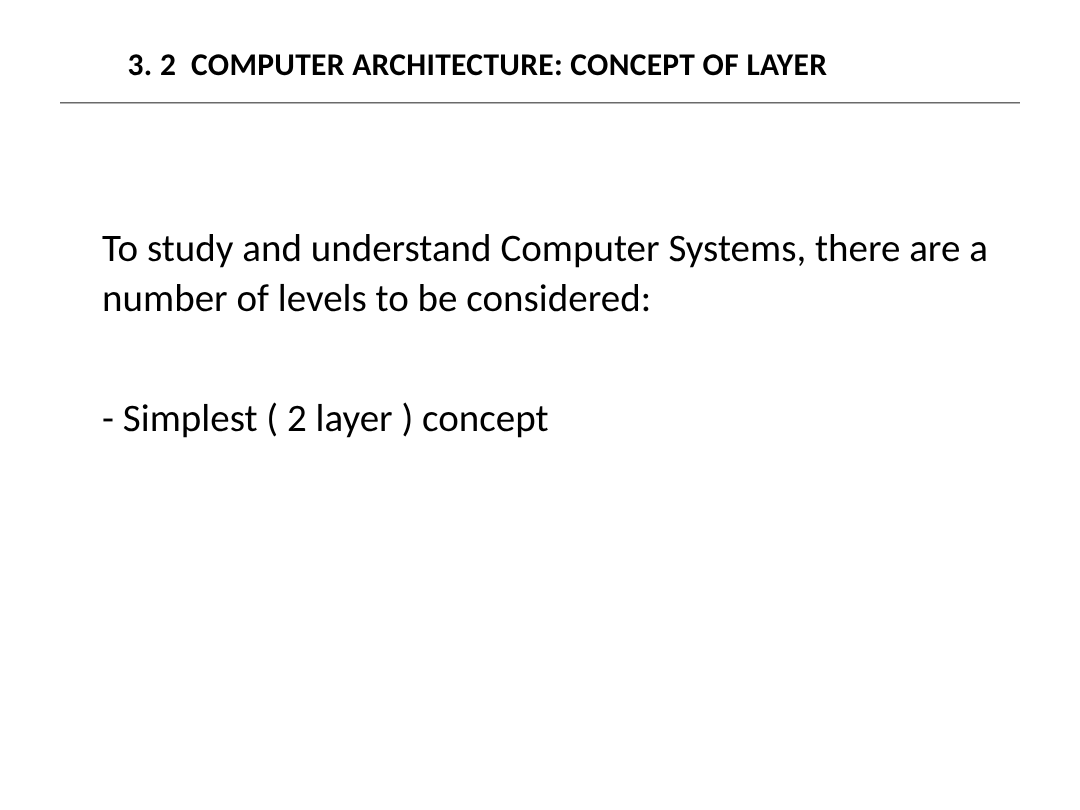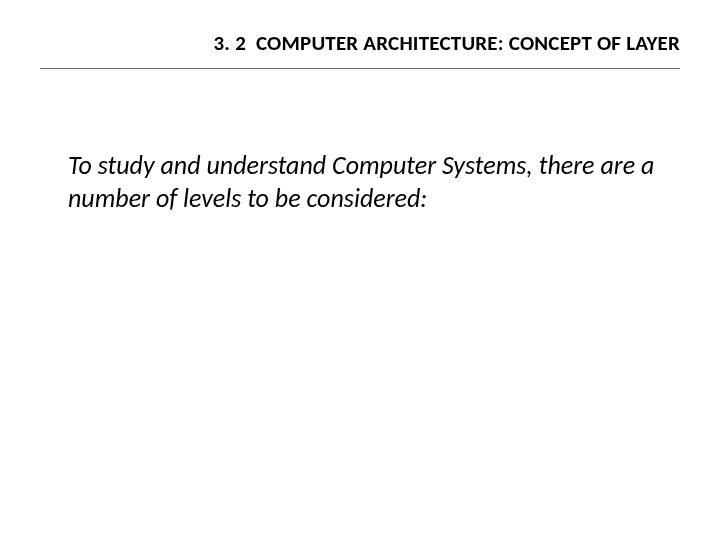--- a/index.html
+++ b/index.html
@@ -10,53 +10,52 @@
     color: #000000;
     position: relative;
   }
   .slide {
     width: 720px;
     height: 540px;
     padding: 0;
   }
   .header {
     padding: 30px 40px 8px 85px;
-    text-align: right;
   }
   .header-title {
     font-size: 21px;
     font-weight: 700;
     letter-spacing: 0.2px;
   }
   .header-rule {
     margin: 4px 40px 0 40px;
     border: none;
     border-top: 1px solid #6a6a6a;
   }
   .body-content {
     padding: 80px 55px 0 68px;
   }
   .intro-line {
     font-size: 26px;
     line-height: 1.25;
     margin-bottom: 48px;
-    font-style: italic;
   }
   .concept-line {
     font-size: 26px;
     line-height: 1.25;
     margin-bottom: 40px;
   }
 </style>
 </head>
 <body>
 
 <div class="slide">
   <div class="header">
     <div class="header-title">
       <span>3. 2</span>&nbsp;&nbsp;<span>COMPUTER ARCHITECTURE: CONCEPT OF LAYER</span>
     </div>
   </div>
   <hr class="header-rule">
   <div class="body-content">
     <p class="intro-line">To study and understand Computer Systems, there are a number of levels to be considered:</p>
+    <p class="concept-line">- Simplest ( 2 layer ) concept</p>
   </div>
 </div>
 
 </body></html>

